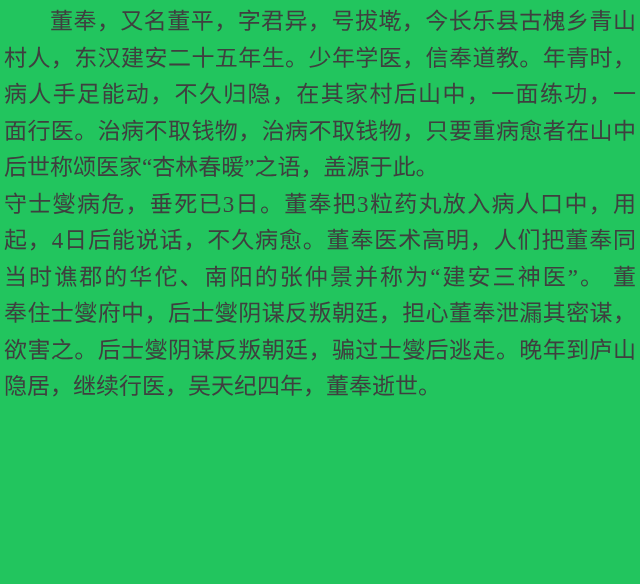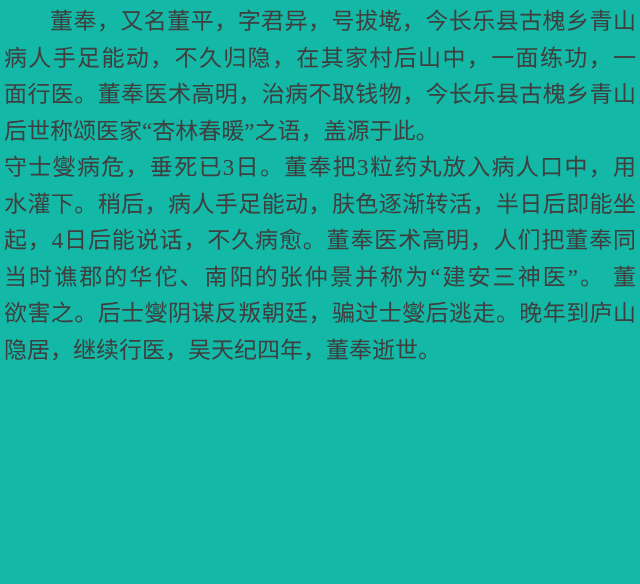--- a/index.html
+++ b/index.html
@@ -8,21 +8,21 @@
     width: 640px;
     height: 584px;
     overflow: hidden;
     background: #ffffff;
   }
   .page {
     box-sizing: border-box;
     width: 640px;
     height: 584px;
     padding: 4px 4px 0 4px;
-    background: #14b8a6;
+    background: #22c55e;
     font-family: "Liberation Serif", "DejaVu Serif", serif;
     font-size: 23px;
     color: #3f3f3f;
   }
   .para {
     margin: 0;
     padding: 0;
   }
   .line {
     text-align: justify;
@@ -40,27 +40,28 @@
     font-family: Liberation Serif, serif;
   }
 </style>
 </head>
 <body>
 
 <div class="page">
 
   <div class="para">
     <div class="line indent">董奉，又名董平，字君异，号拔墘，今长乐县古槐乡青山</div>
+    <div class="line">村人，东汉建安二十五年生。少年学医，信奉道教。年青时，</div>
     <div class="line">病人手足能动，不久归隐，在其家村后山中，一面练功，一</div>
-    <div class="line">面行医。董奉医术高明，治病不取钱物，今长乐县古槐乡青山</div>
+    <div class="line">面行医。治病不取钱物，治病不取钱物，只要重病愈者在山中</div>
     <div class="line last">后世称颂医家“杏林春暖”之语，盖源于此。</div>
   </div>
 
   <div class="para">
     <div class="line">守士燮病危，垂死已3日。董奉把3粒药丸放入病人口中，用</div>
-    <div class="line">水灌下。稍后，病人手足能动，肤色逐渐转活，半日后即能坐</div>
     <div class="line">起，4日后能说话，不久病愈。董奉医术高明，人们把董奉同</div>
     <div class="line">当时谯郡的华佗、南阳的张仲景并称为“建安三神医”。 董</div>
+    <div class="line">奉住士燮府中，后士燮阴谋反叛朝廷，担心董奉泄漏其密谋，</div>
     <div class="line">欲害之。后士燮阴谋反叛朝廷，骗过士燮后逃走。晚年到庐山下</div>
     <div class="line last">隐居，继续行医，吴天纪四年，董奉逝世。</div>
   </div>
 
 </div>
 
 </body></html>

